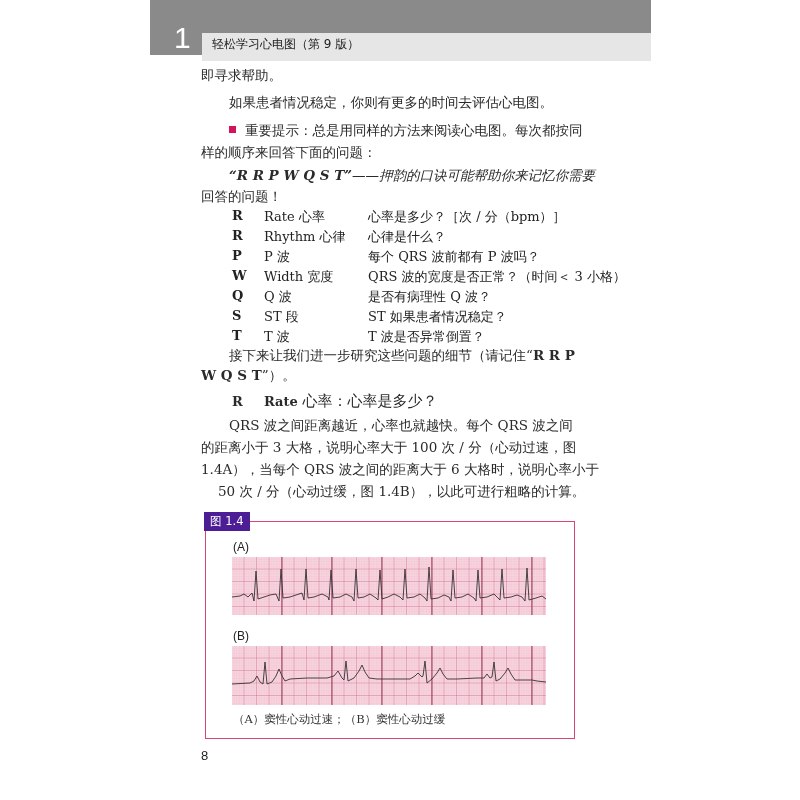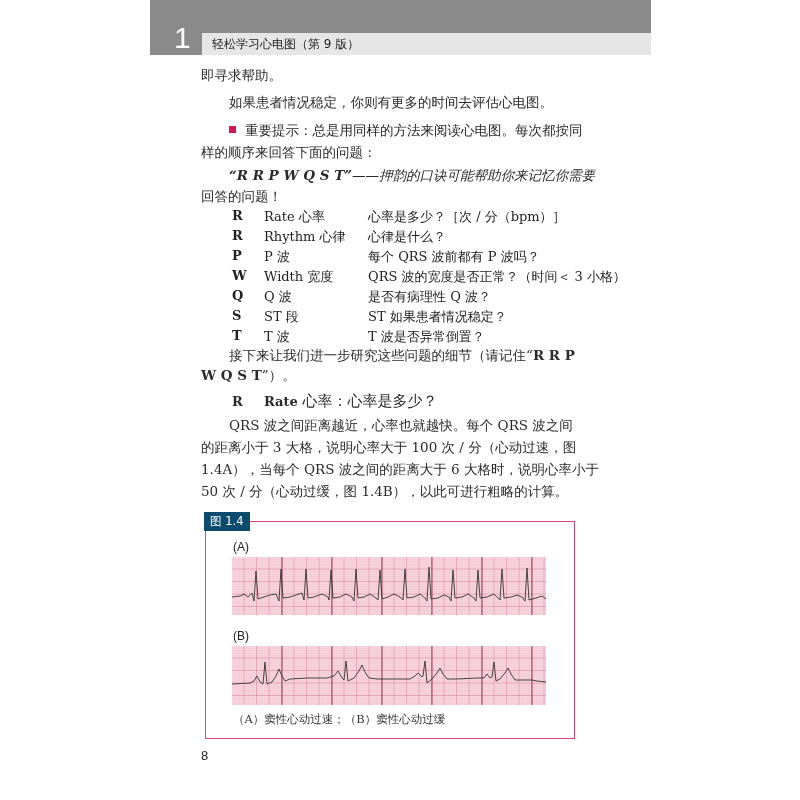--- a/index.html
+++ b/index.html
@@ -2,35 +2,35 @@
 <html><head>
 <meta charset="utf-8">
 <style>
   html, body { margin:0; padding:0; }
   body { width:800px; height:800px; background:#ffffff; position:relative; overflow:hidden;
          font-family:"DejaVu Serif","Liberation Serif",serif; color:#222; }
   .page { position:absolute; left:150px; top:0; width:501px; height:800px; background:#fff; }
   .hdr-top { position:absolute; left:0; top:0; width:501px; height:33px; background:#8a8a8a; }
   .hdr-num { position:absolute; left:0; top:33px; width:52px; height:22px; background:#8a8a8a; }
   .hdr-num span { position:absolute; left:24px; top:-12px; font-family:"Liberation Sans",sans-serif; font-size:30px; color:#fff; font-weight:normal; }
-  .hdr-bar { position:absolute; left:52px; top:33px; width:449px; height:22px; background:#e6e6e6; }
+  .hdr-bar { position:absolute; left:52px; top:33px; width:449px; height:28px; background:#e6e6e6; }
   .hdr-bar span { position:absolute; left:10px; top:3px; font-family:"DejaVu Sans",sans-serif; font-size:12px; color:#222; }
 
   .txt { position:absolute; font-size:13.5px; line-height:20px; white-space:nowrap; color:#2a2a2a; }
   .sans { font-family:"DejaVu Sans","Liberation Sans",sans-serif; }
   .b { font-weight:bold; }
   .bullet { display:inline-block; width:7px; height:7px; background:#d4145a; margin-right:9px; vertical-align:2px; }
 
   .rr-row { position:absolute; left:232px; height:20px; font-size:13px; white-space:nowrap; }
   .rr-row .k { position:absolute; left:0; font-weight:bold; }
   .rr-row .n { position:absolute; left:32px; }
   .rr-row .q { position:absolute; left:136px; }
 
   .fig { position:absolute; left:205px; top:521px; width:368px; height:216px; border:1px solid #d9457a; }
-  .fig-tag { position:absolute; left:204px; top:512px; width:46px; height:19px; background:#0c4a6e; color:#fff;
+  .fig-tag { position:absolute; left:204px; top:512px; width:46px; height:19px; background:#4c1d95; color:#fff;
              font-family:"DejaVu Sans",sans-serif; font-size:11.5px; line-height:19px; padding-left:6px; box-sizing:border-box; }
   .lbl { position:absolute; font-family:"Liberation Sans",sans-serif; font-size:12px; color:#222; }
   .strip { position:absolute; }
   .cap { position:absolute; left:233px; top:712px; font-size:11.5px; color:#333; white-space:nowrap; }
   .pgno { position:absolute; left:201px; top:748px; font-family:"Liberation Sans",sans-serif; font-size:13px; color:#222; }
 </style>
 </head>
 <body>
 
 <div class="page">
@@ -91,21 +91,21 @@
 </div>
 
 <div class="txt" style="left:229px;top:345px;"><span>接下来让我们进一步研究这些问题的细节（请记住“</span><span class="b">R R P</span></div>
 <div class="txt" style="left:201px;top:365px;"><span class="b">W Q S T</span><span>”）。</span></div>
 
 <div class="txt" style="left:232px;top:391px;font-size:13px;"><span class="b" style="display:inline-block;width:32px;">R</span><span class="b">Rate</span><span class="sans" style="font-size:15px;"> 心率：心率是多少？</span></div>
 
 <div class="txt" style="left:229px;top:415px;">QRS 波之间距离越近，心率也就越快。每个 QRS 波之间</div>
 <div class="txt" style="left:201px;top:437px;">的距离小于 3 大格，说明心率大于 100 次 / 分（心动过速，图</div>
 <div class="txt" style="left:201px;top:459px;">1.4A），当每个 QRS 波之间的距离大于 6 大格时，说明心率小于</div>
-<div class="txt" style="left:201px;top:481px;">50 次 / 分（心动过缓，图 1.4B），以此可进行粗略的计算。</div>
+<div class="txt" style="left:218px;top:481px;">50 次 / 分（心动过缓，图 1.4B），以此可进行粗略的计算。</div>
 
 <div class="fig"></div>
 <div class="fig-tag">图 1.4</div>
 
 <div class="lbl" style="left:233px;top:540px;">(A)</div>
 <svg class="strip" style="left:232px;top:557px;" width="314" height="58" viewBox="0 0 314 58">
   <defs>
     <pattern id="gs" width="2.5" height="2.5" patternUnits="userSpaceOnUse">
         <path d="M2.5 0V2.5H0" fill="none" stroke="#e9a9bd" stroke-width="0.4"></path>
       </pattern>

